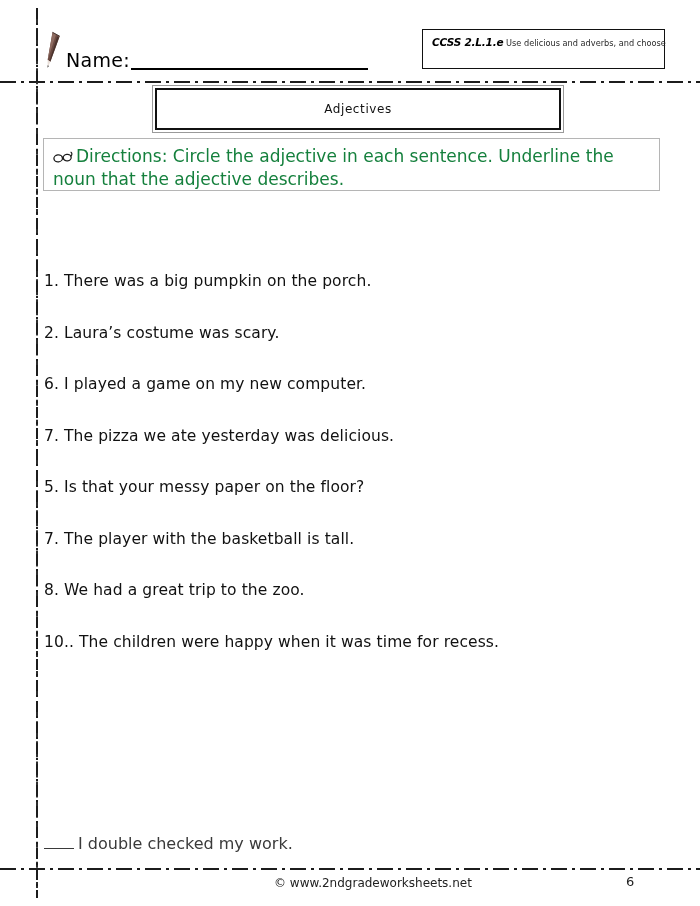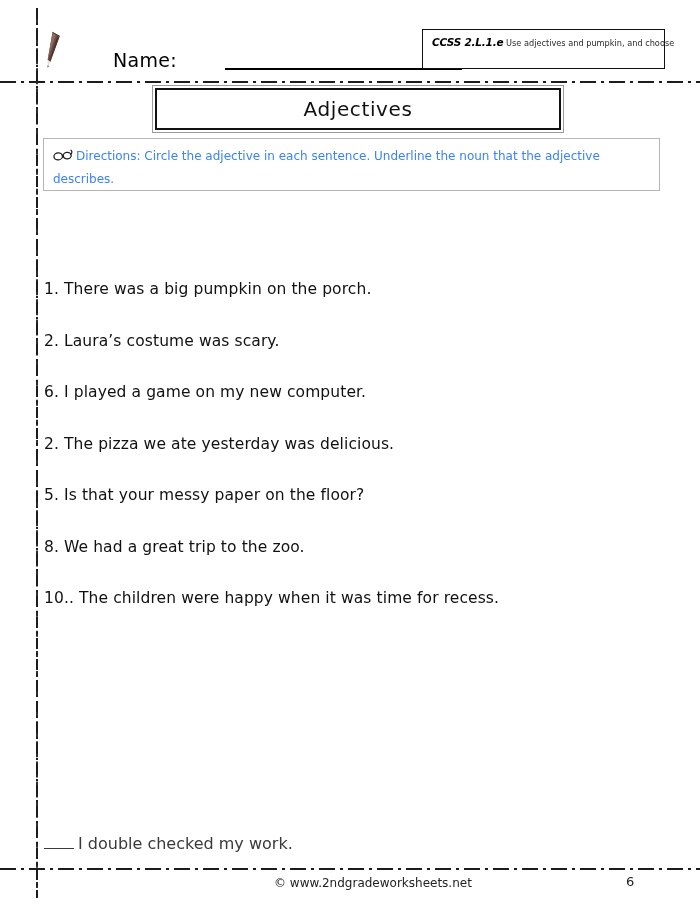--- a/index.html
+++ b/index.html
@@ -57,21 +57,20 @@
   .hline-top { top: 81px; }
   .hline-bottom { top: 868px; }
 
   
   .name-row {
     position: absolute;
     left: 42px;
     top: 28px;
     display: flex;
     align-items: flex-end;
-    gap: 47px;
   }
   .pencil-icon {
     width: 22px;
     height: 42px;
     margin-right: 2px;
     position: relative;
     top: 2px;
   }
   .name-label {
     font-family: "DejaVu Sans", sans-serif;
@@ -130,58 +129,57 @@
     width: 100%;
     height: 100%;
     border: 2.5px solid #111;
     box-sizing: border-box;
     display: flex;
     align-items: center;
     justify-content: center;
   }
   .title-text {
     font-family: "DejaVu Sans", sans-serif;
-    font-size: 20px;
+    font-size: 12px;
     letter-spacing: 0.6px;
     color: #111;
   }
 
   
   .directions-box {
     position: absolute;
     left: 43px;
     top: 138px;
     width: 617px;
     height: 53px;
     border: 1px solid #b5b5b5;
     background: #fff;
     box-sizing: border-box;
     padding: 6px 10px 0 9px;
   }
   .directions-text {
     font-family: "DejaVu Sans", sans-serif;
-    font-size: 12px;
+    font-size: 17px;
     line-height: 23px;
-    color: #3b82f6;
+    color: #15803d;
   }
   .glasses-icon {
     display: inline-block;
     width: 21px;
     height: 12px;
     vertical-align: -1px;
     margin-right: 2px;
   }
 
   
   .sentences {
     position: absolute;
     left: 44px;
     top: 272px;
     width: 620px;
-    margin-top: 8px;
   }
   .sentence-item {
     font-family: "DejaVu Sans", sans-serif;
     font-size: 15.5px;
     line-height: 19px;
     color: #111;
     height: 51.5px;
     white-space: nowrap;
     letter-spacing: 0.1px;
   }
@@ -240,21 +238,21 @@
         <line x1="6" y1="3" x2="14" y2="5" stroke="#3b2a25" stroke-width="0.8"></line>
       </g>
     </svg>
   </span>
   <span class="name-label">Name:</span>
   <span class="name-blank"></span>
 </div>
 
 <div class="ccss-box">
   <div class="ccss-line">
-    <span class="ccss-code">CCSS 2.L.1.e</span><span> Use adjectives and pumpkin, and choose</span>
+    <span class="ccss-code">CCSS 2.L.1.e</span><span> Use delicious and adverbs, and choose</span>
   </div>
 </div>
 
 <div class="title-box-outer">
   <div class="title-box-inner">
     <span class="title-text">Adjectives</span>
   </div>
 </div>
 
 <div class="directions-box">
@@ -267,22 +265,23 @@
         <path d="M18.1 5.2 C19.4 3.4 19.0 1.6 17.6 1.0" stroke="#1c1c1c" stroke-width="1.2" fill="none"></path>
       </svg>
     </span><span>Directions: Circle the adjective in each sentence.  Underline the noun that the adjective describes.</span>
   </div>
 </div>
 
 <div class="sentences">
   <div class="sentence-item">1.  There was a big pumpkin on the porch.</div>
   <div class="sentence-item">2. Laura’s costume was scary.</div>
   <div class="sentence-item">6. I played a game on my new computer.</div>
-  <div class="sentence-item">2.  The pizza we ate yesterday was delicious.</div>
+  <div class="sentence-item">7.  The pizza we ate yesterday was delicious.</div>
   <div class="sentence-item">5.   Is that your messy paper on the floor?</div>
+  <div class="sentence-item">7. The player with the basketball is tall.</div>
   <div class="sentence-item">8. We had a great trip to the zoo.</div>
   <div class="sentence-item">10.. The children were happy when it was time for recess.</div>
 </div>
 
 <div class="check-line">
   <span class="check-blank"></span><span>I double checked my work.</span>
 </div>
 
 <div class="footer-copyright">© www.2ndgradeworksheets.net</div>
 <div class="footer-page">6</div>

